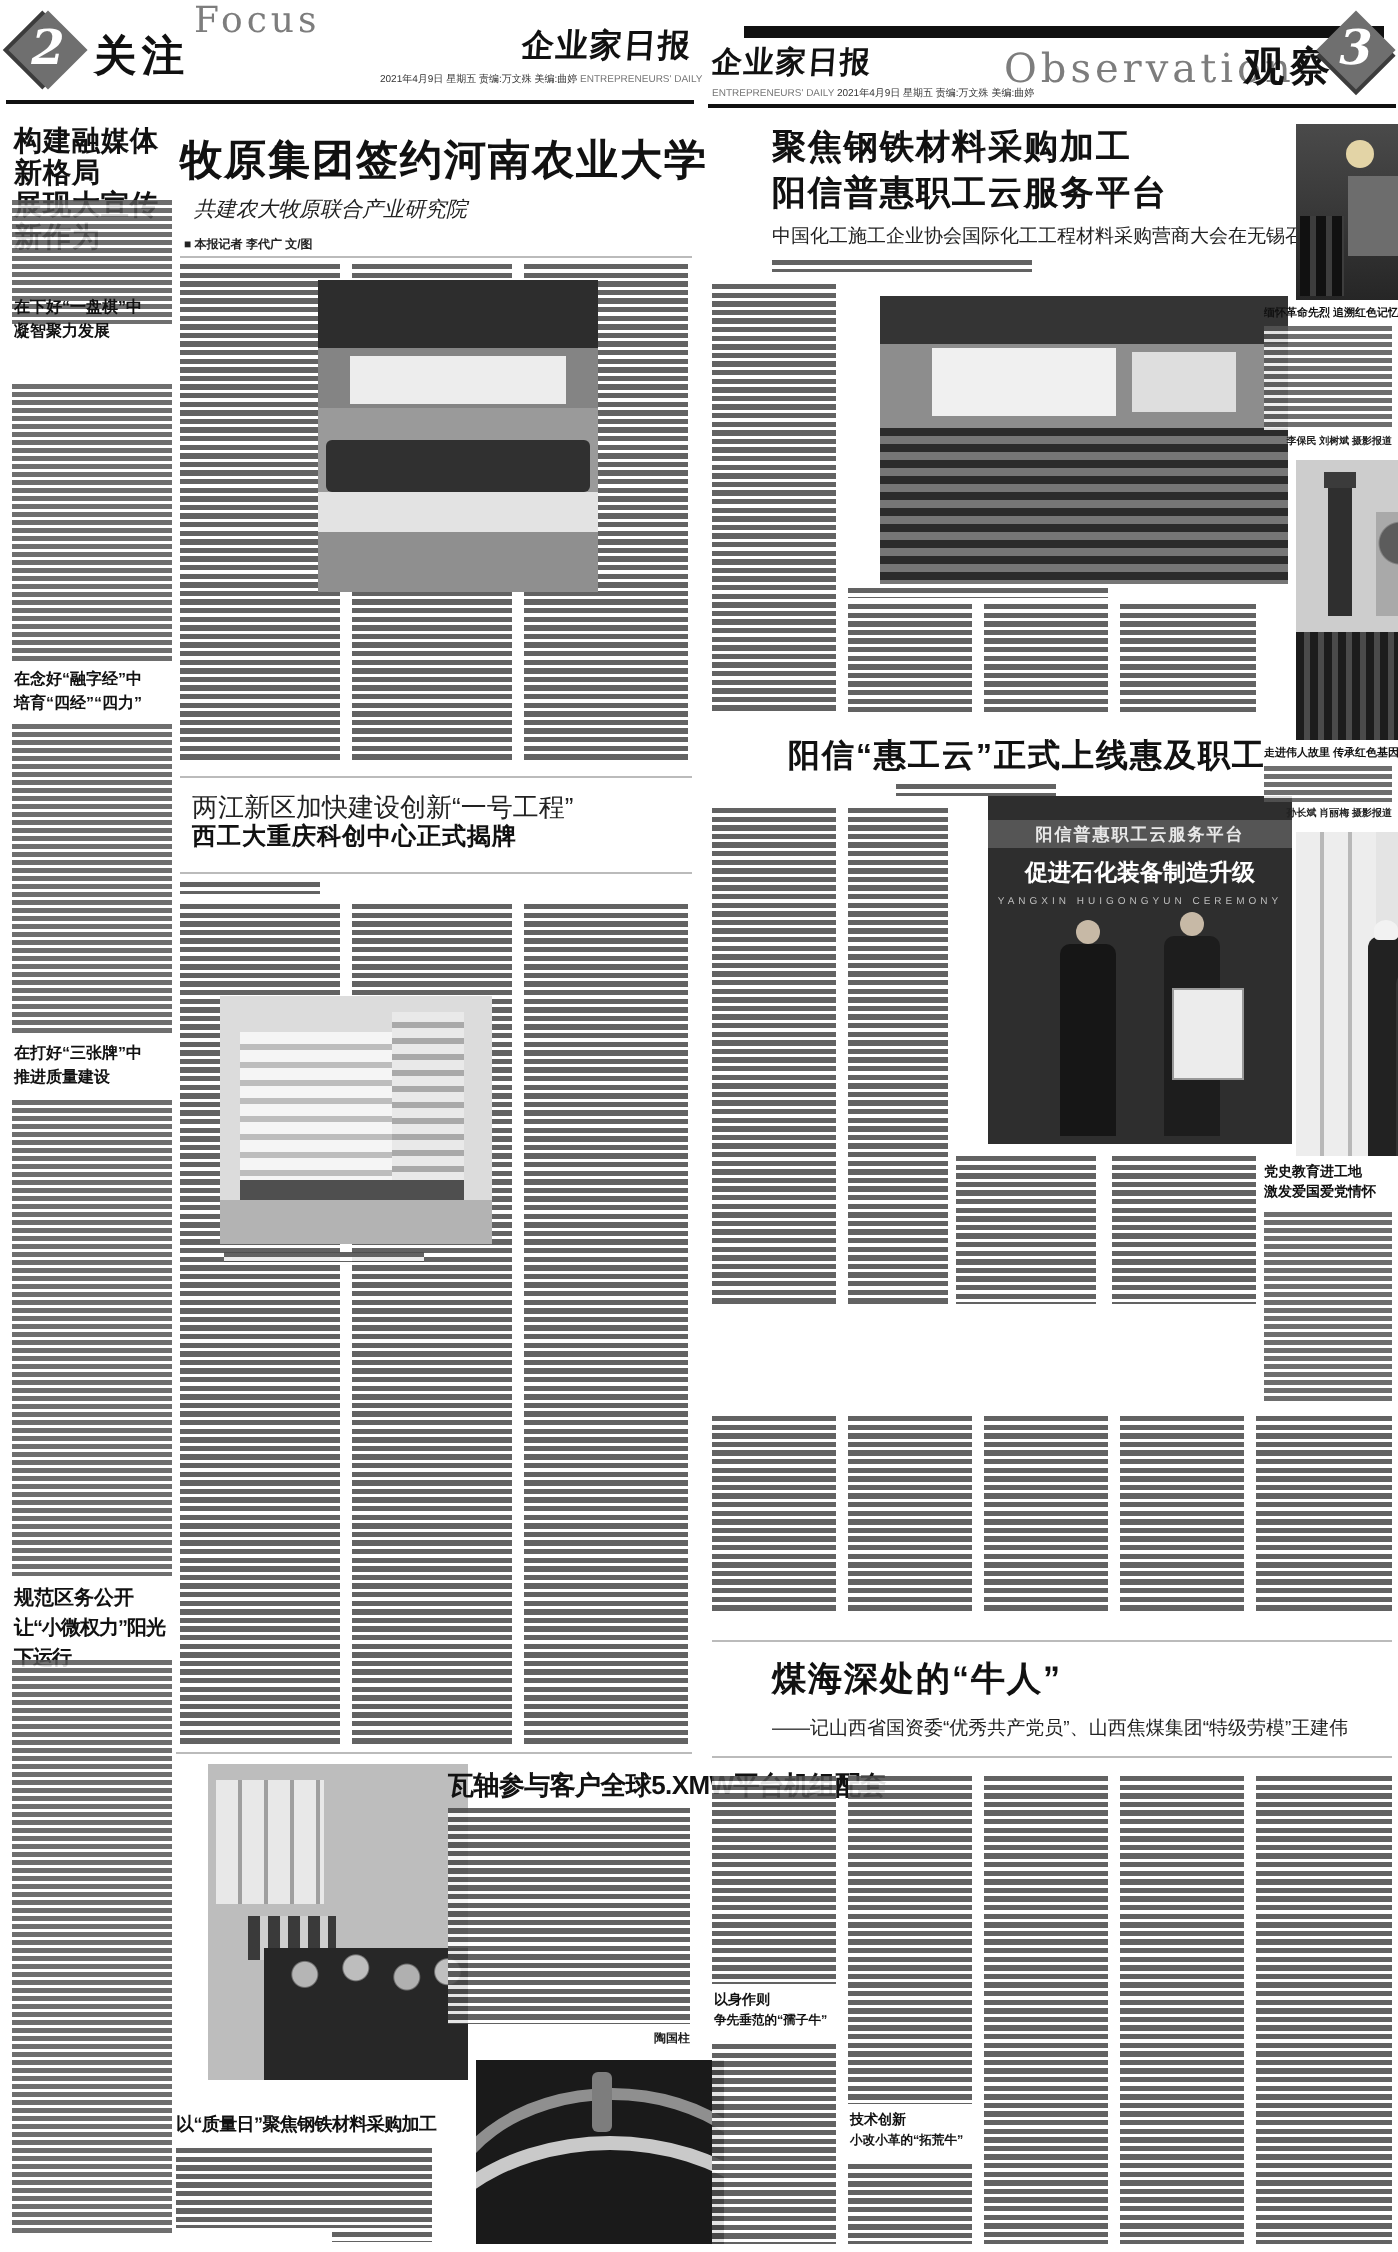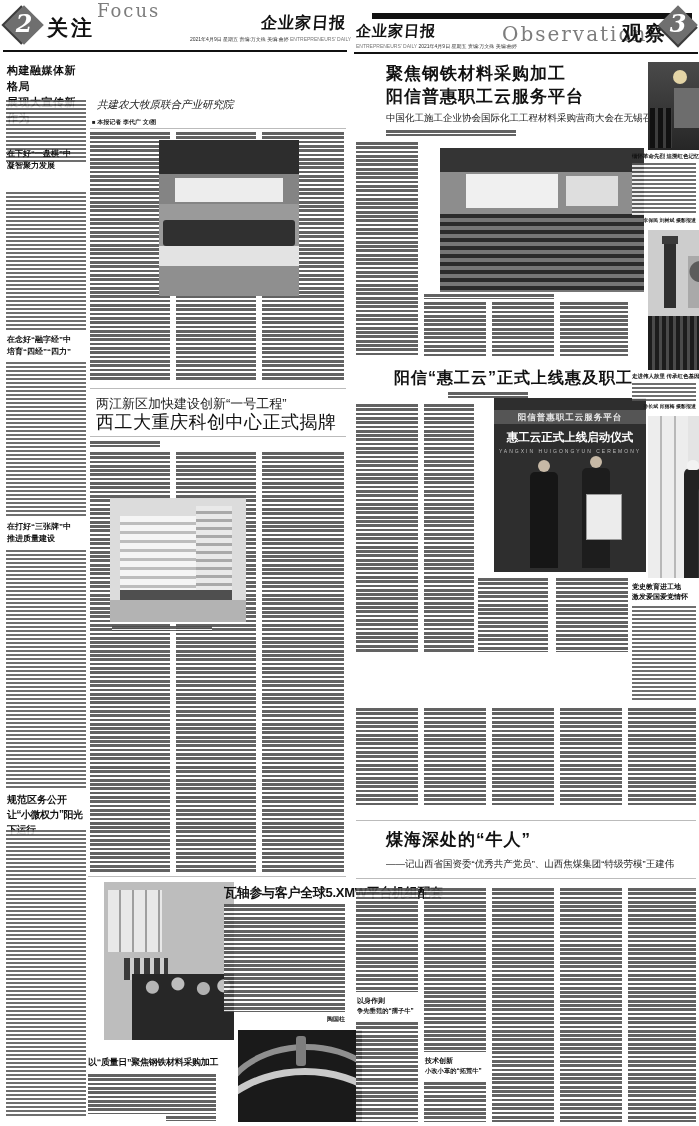--- a/index.html
+++ b/index.html
@@ -14,24 +14,24 @@
   .ph{overflow:hidden;background:#9a9a9a;margin-left:16px;}
   .diamond-wrap{width:40px;height:40px;}
   .diamond{position:absolute;left:6px;top:5px;width:28px;height:28px;background:#6f6f6f;
            transform:rotate(45deg);box-shadow:-2px 2px 0 #3c3c3c;}
   .diamond-num{position:absolute;left:0;top:3px;width:40px;text-align:center;color:#fff;
            font-weight:bold;font-style:italic;font-size:24px;font-family:"DejaVu Serif",serif;}
   .section-cn{font-weight:bold;font-size:21px;letter-spacing:3px;}
   .section-en{font-family:"DejaVu Serif",serif;color:#7d7d7d;font-size:18px;letter-spacing:2px;}
   .logo{font-weight:bold;font-size:16px;letter-spacing:1px;transform:skewX(-4deg);white-space:nowrap;}
   .dateline{font-size:5px;color:#333;white-space:nowrap;}
-  .sb-title{font-weight:bold;font-size:11px;line-height:16px;letter-spacing:.5px;}
+  .sb-title{font-weight:bold;font-size:14px;line-height:16px;letter-spacing:.5px;}
   .sb-sub{font-weight:bold;font-size:8px;line-height:12px;}
   .hl-xl{font-weight:bold;font-size:21px;letter-spacing:1px;white-space:nowrap;}
-  .hl-lg{font-weight:normal;font-size:18px;letter-spacing:.5px;white-space:nowrap;}
+  .hl-lg{font-weight:bold;font-size:12px;letter-spacing:.5px;white-space:nowrap;}
   .hl-md{font-weight:bold;font-size:15px;white-space:nowrap;}
   .deck{font-size:10.5px;color:#222;white-space:nowrap;}
   .kicker{font-size:13px;color:#222;white-space:nowrap;}
   .byline{font-size:6px;font-weight:bold;color:#222;white-space:nowrap;}
   .hl-sm{font-weight:bold;font-size:13px;letter-spacing:-.3px;white-space:nowrap;}
   .hl-sm2{font-weight:bold;font-size:9px;letter-spacing:-.3px;white-space:nowrap;}
   .cap-head{font-weight:bold;font-size:5.5px;white-space:nowrap;}
   .cap-head2{font-weight:bold;font-size:7px;line-height:10px;white-space:nowrap;}
   .t-right{text-align:right;}
   .t-center{text-align:center;}
@@ -77,20 +77,21 @@
       <div>在打好“三张牌”中</div>
       <div>推进质量建设</div>
     </div>
     <div class="abs ftl" style="left:6px;top:550px;width:80px;height:238px;"></div>
     <div class="abs" style="left:7px;top:792px;width:80px;font-weight:bold;font-size:10px;line-height:15px;">
       <div>规范区务公开</div>
       <div style="letter-spacing:-.5px;">让“小微权力”阳光下运行</div>
     </div>
     <div class="abs ftl" style="left:6px;top:830px;width:80px;height:288px;"></div>
 
+    <div class="abs hl-xl t-center" style="left:90px;top:66px;width:256px;">牧原集团签约河南农业大学</div>
     <div class="abs deck" style="left:97px;top:98px;font-style:italic;">共建农大牧原联合产业研究院</div>
     <div class="abs byline" style="left:92px;top:118px;">■ 本报记者 李代广 文/图</div>
     <div class="abs rule-lt" style="left:90px;top:128px;width:256px;height:1px;"></div>
 
     <div class="abs ft" style="left:90px;top:132px;width:80px;height:248px;"></div>
     <div class="abs ft" style="left:176px;top:132px;width:80px;height:248px;"></div>
     <div class="abs ft" style="left:262px;top:132px;width:82px;height:248px;"></div>
 
     <div class="abs ph" style="left:143px;top:140px;width:140px;height:156px;background:#9a9a9a;">
       <div class="abs" style="left:0;top:0;width:140px;height:34px;background:#2d2d2d;"></div>
@@ -181,21 +182,21 @@
     <div class="abs ft" style="left:208px;top:302px;width:68px;height:54px;"></div>
 
     <div class="abs hl-md" style="left:42px;top:368px;font-size:16px;letter-spacing:1px;">阳信“惠工云”正式上线惠及职工</div>
     <div class="abs ft" style="left:96px;top:392px;width:80px;height:6px;"></div>
 
     <div class="abs ft" style="left:4px;top:404px;width:62px;height:248px;"></div>
     <div class="abs ft" style="left:72px;top:404px;width:50px;height:248px;"></div>
 
     <div class="abs ph" style="left:126px;top:398px;width:152px;height:174px;background:#2e2e2e;">
       <div class="abs" style="left:0;top:12px;width:152px;height:14px;background:#555;color:#e8e8e8;font-size:8.5px;font-weight:bold;text-align:center;line-height:14px;letter-spacing:1px;">阳信普惠职工云服务平台</div>
-      <div class="abs" style="left:0;top:30px;width:152px;height:18px;color:#fff;font-size:11.5px;font-weight:bold;text-align:center;line-height:18px;">惠工云正式上线启动仪式</div>
+      <div class="abs" style="left:0;top:30px;width:152px;height:18px;color:#fff;font-size:11.5px;font-weight:bold;text-align:center;line-height:18px;">促进石化装备制造升级</div>
       <div class="abs" style="left:0;top:50px;width:152px;height:8px;color:#bdbdbd;font-size:5px;text-align:center;letter-spacing:2px;">YANGXIN HUIGONGYUN CEREMONY</div>
       <div class="abs" style="left:44px;top:62px;width:12px;height:12px;background:#c7b9a6;border-radius:50%;"></div>
       <div class="abs" style="left:36px;top:74px;width:28px;height:96px;background:#161616;border-radius:5px 5px 0 0;"></div>
       <div class="abs" style="left:96px;top:58px;width:12px;height:12px;background:#c7b9a6;border-radius:50%;"></div>
       <div class="abs" style="left:88px;top:70px;width:28px;height:100px;background:#1d1d1d;border-radius:5px 5px 0 0;"></div>
       <div class="abs" style="left:92px;top:96px;width:34px;height:44px;background:#ececec;border:1px solid #999;"></div>
     </div>
 
     <div class="abs ft" style="left:126px;top:578px;width:70px;height:74px;"></div>
     <div class="abs ft" style="left:204px;top:578px;width:72px;height:74px;"></div>

